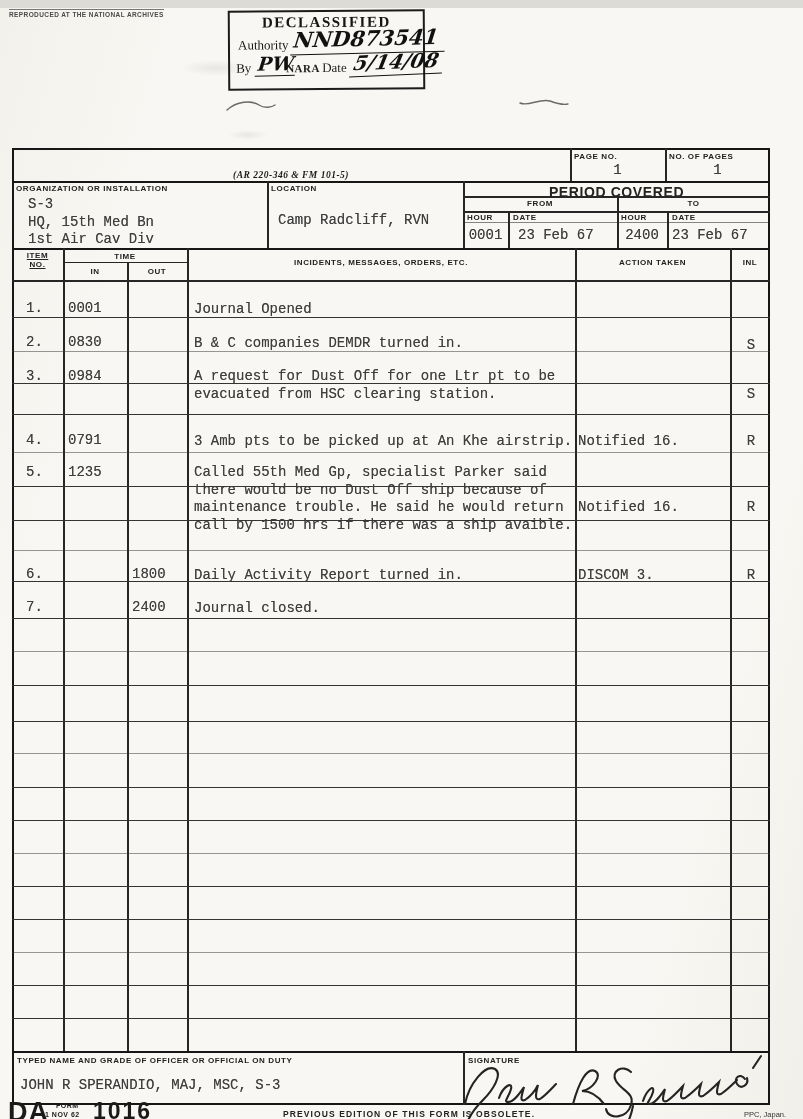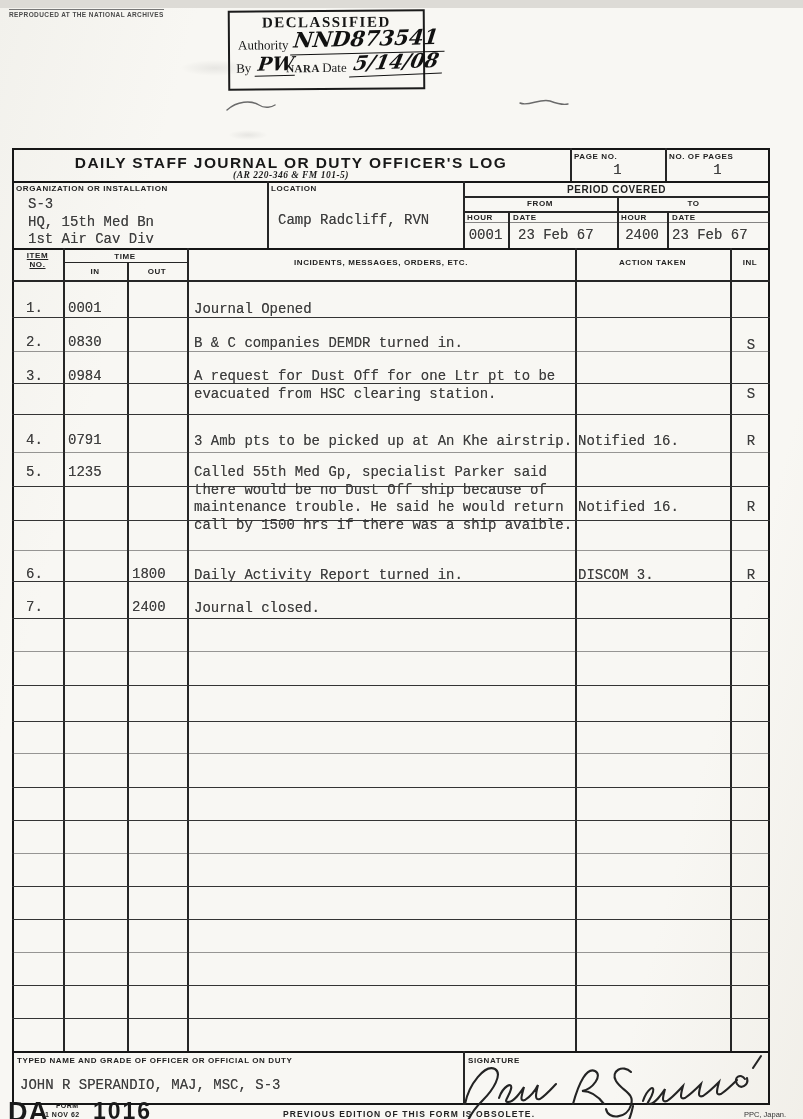--- a/index.html
+++ b/index.html
@@ -65,39 +65,38 @@
   <div class="smudge" style="left:180px;top:52px;width:70px;height:16px;"></div>
   <div class="smudge" style="left:228px;top:122px;width:40px;height:10px;"></div>
 
   <div id="form">
 
     <div class="hline thick" style="top:33px;height:2px;"></div>
     <div class="hline thick" style="top:100px;height:2px;"></div>
     <div class="hline" style="top:132px;"></div>
     <div class="hline thick" style="top:903px;height:2px;"></div>
 
-    <div class="abs ctr" style="left:0;top:6px;width:558px;font-weight:bold;font-size:15.5px;letter-spacing:1.4px;color:#181818;">DAILY STAFF JOURNAL OR DUTY OFFICER'S LOG</div>
     <div class="abs ctr serif" style="left:0;top:22px;width:558px;font-style:italic;font-weight:bold;font-size:9.5px;letter-spacing:.5px;">(AR 220-346 &amp; FM 101-5)</div>
     <div class="vline" style="left:558px;top:0;height:33px;"></div>
     <div class="vline" style="left:653px;top:0;height:33px;"></div>
     <div class="lbl" style="left:562px;top:4px;">PAGE NO.</div>
     <div class="typed ctr" style="left:558px;top:14px;width:95px;text-align:center;">1</div>
     <div class="lbl" style="left:657px;top:4px;">NO. OF PAGES</div>
     <div class="typed" style="left:653px;top:14px;width:105px;text-align:center;">1</div>
 
     <div class="vline" style="left:255px;top:33px;height:67px;"></div>
     <div class="vline" style="left:451px;top:33px;height:67px;"></div>
     <div class="lbl" style="left:4px;top:36px;">ORGANIZATION OR INSTALLATION</div>
     <div class="typed" style="left:16px;top:48px;">S-3
 HQ, 15th Med Bn
 1st Air Cav Div</div>
     <div class="lbl" style="left:259px;top:36px;">LOCATION</div>
     <div class="typed" style="left:266px;top:64px;">Camp Radcliff, RVN</div>
 
-    <div class="lbl ctr" style="left:451px;top:36px;width:307px;font-size:10px;">PERIOD COVERED</div>
+    <div class="lbl ctr" style="left:451px;top:36px;width:307px;font-size:14px;">PERIOD COVERED</div>
     <div class="hline" style="top:48px;left:451px;width:307px;"></div>
     <div class="lbl ctr" style="left:451px;top:51px;width:154px;">FROM</div>
     <div class="lbl ctr" style="left:605px;top:51px;width:153px;">TO</div>
     <div class="hline" style="top:63px;left:451px;width:307px;"></div>
     <div class="hline faint" style="top:74px;left:451px;width:307px;height:1px;"></div>
     <div class="vline" style="left:605px;top:48px;height:52px;"></div>
     <div class="vline" style="left:496px;top:63px;height:37px;"></div>
     <div class="vline" style="left:655px;top:63px;height:37px;"></div>
     <div class="lbl" style="left:455px;top:65px;">HOUR</div>
     <div class="lbl" style="left:501px;top:65px;">DATE</div>

